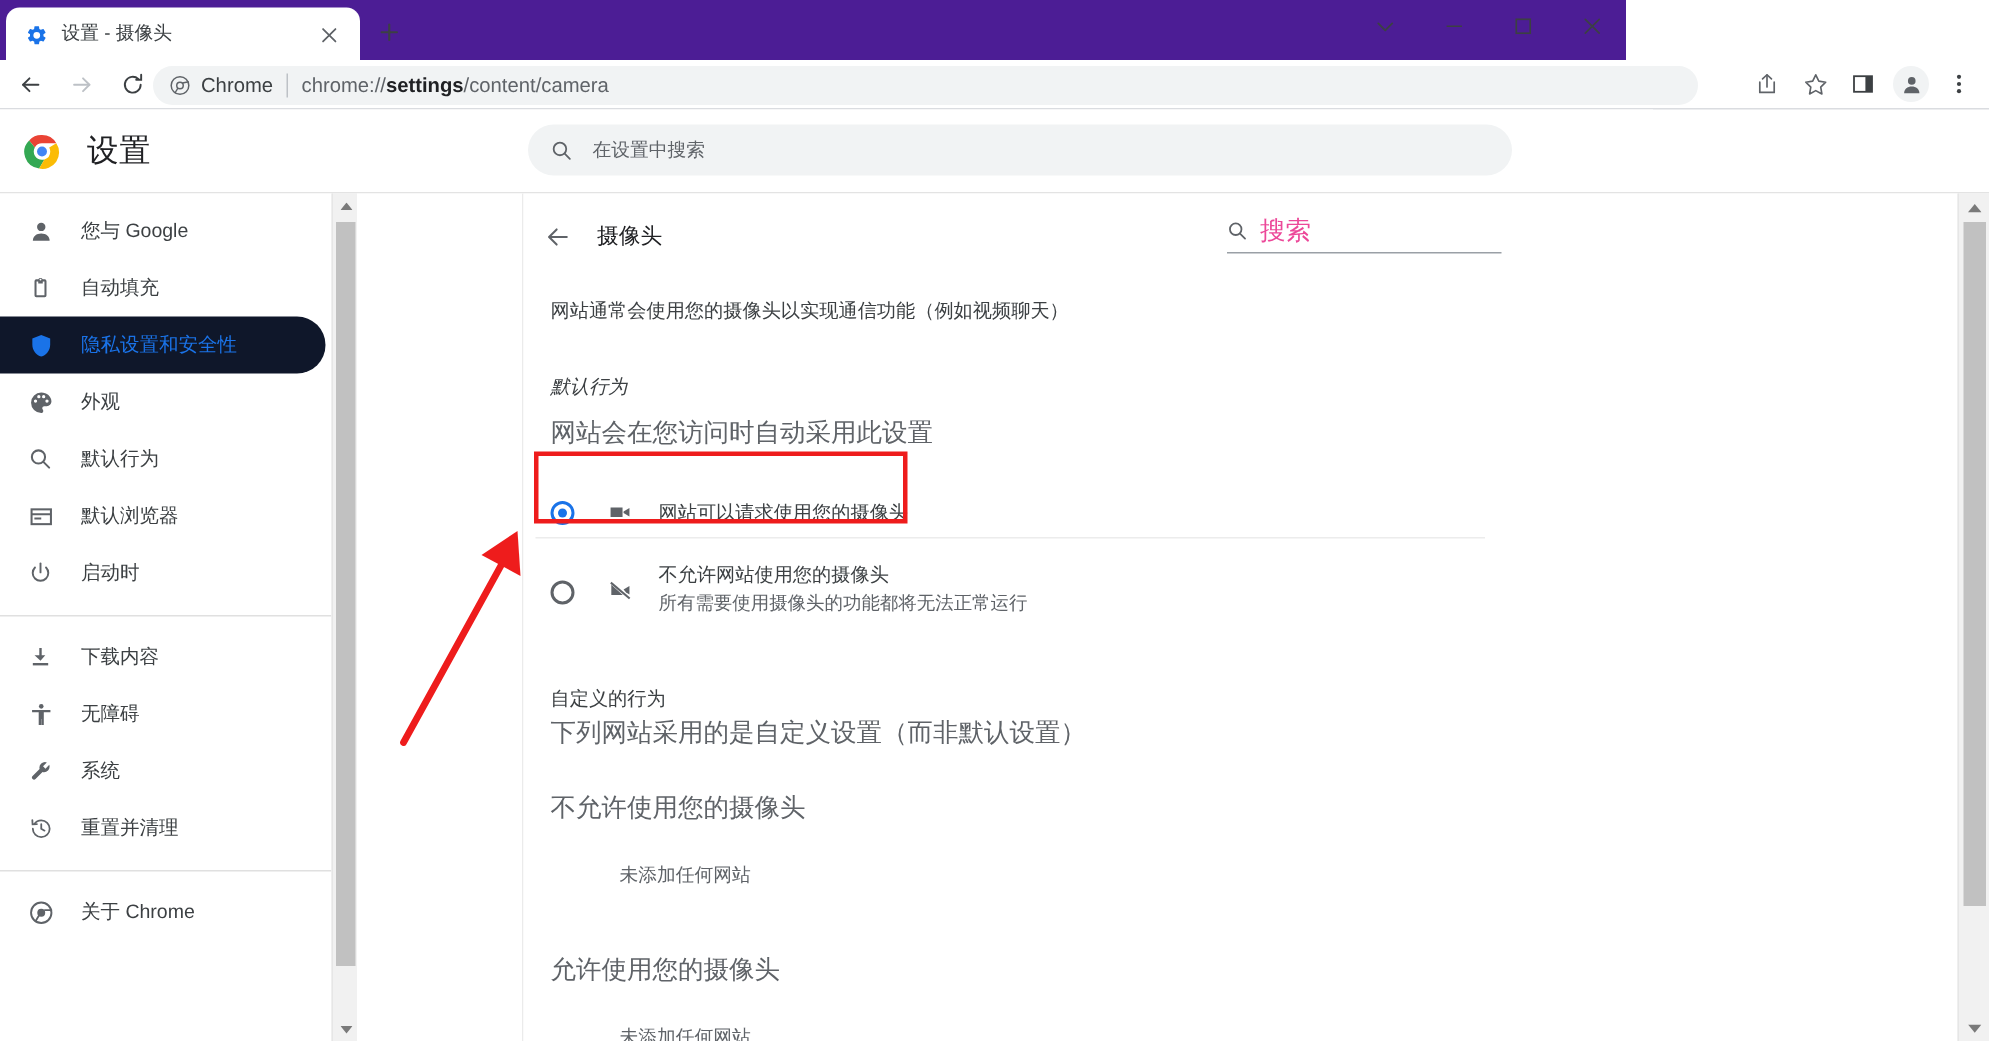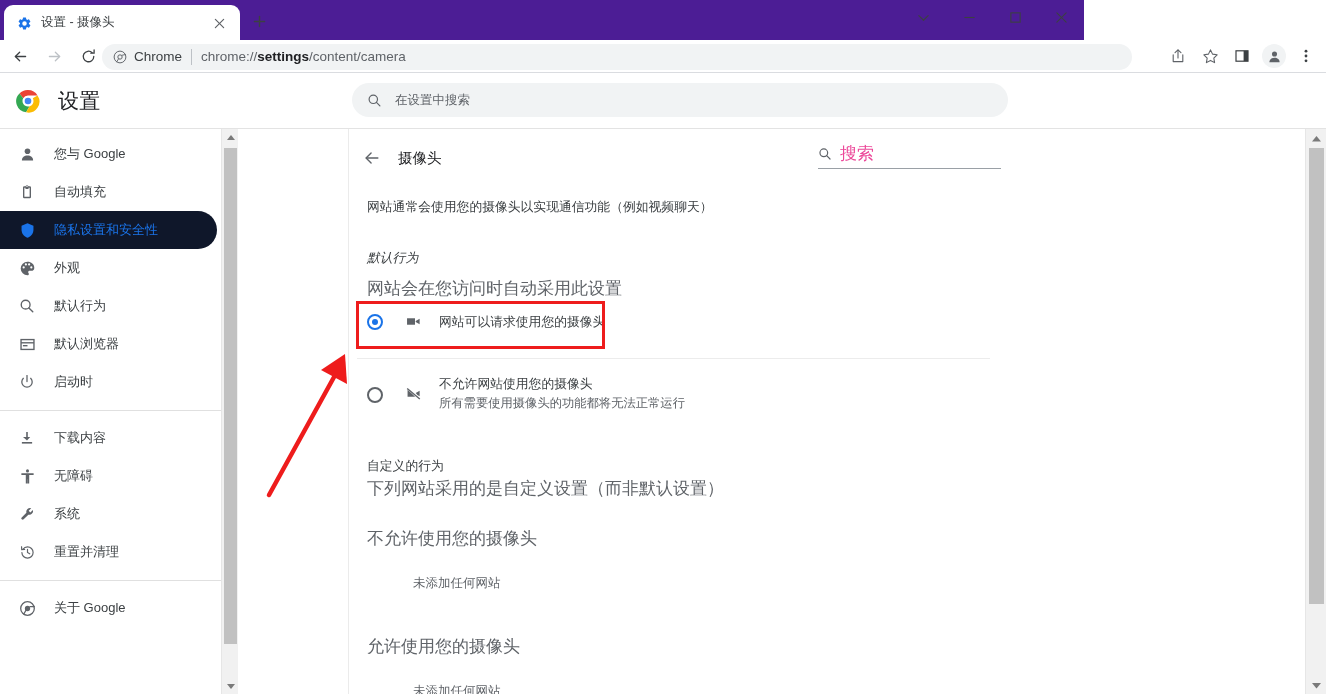--- a/index.html
+++ b/index.html
@@ -497,21 +497,21 @@
 
       <div class="side-group" style="padding-top:0">
         <div class="side-item">
           <span class="side-ico">
             <svg width="17" height="17" viewBox="0 0 20 20" fill="currentColor">
                 <circle cx="10" cy="10" r="8" fill="none" stroke="currentColor" stroke-width="1.5"></circle>
                 <circle cx="10" cy="10" r="3.1"></circle>
                 <path d="M12.3 7.9h6.2M8.3 11.9 5.3 17" stroke="currentColor" stroke-width="1.4" fill="none"></path>
               </svg>
           </span>
-          <span class="side-label">关于 Google</span>
+          <span class="side-label">关于 Chrome</span>
         </div>
       </div>
     </div>
 
     <div class="sb-scroll">
       <div class="sb-arrow up">
         <svg width="8" height="6" viewBox="0 0 8 6" fill="#7a7a7a">
             <polygon points="4,0 8,5 0,5"></polygon>
           </svg>
       </div>
@@ -545,21 +545,21 @@
             </svg>
         </span>
         <span class="cs-ph">搜索</span>
       </div>
 
       <div class="c-desc">网站通常会使用您的摄像头以实现通信功能（例如视频聊天）</div>
 
       <div class="c-section-h" style="top:120px;font-style:italic;">默认行为</div>
       <div class="c-section-sub" style="top:151px;">网站会在您访问时自动采用此设置</div>
 
-      <div class="radio-row" style="top:183px;align-items:center;">
+      <div class="radio-row" style="top:204px;">
         <span class="radio checked"></span>
         <span class="radio-ico">
           <svg width="17" height="17" viewBox="0 0 20 20" fill="currentColor">
               <path d="M2.4 6.2h9.4v7.6H2.4z"></path>
               <path d="M12.6 9.4l4.6-2.7v6.6l-4.6-2.7z"></path>
             </svg>
         </span>
         <span class="radio-txt">
           <span class="radio-main">网站可以请求使用您的摄像头</span>
         </span>

